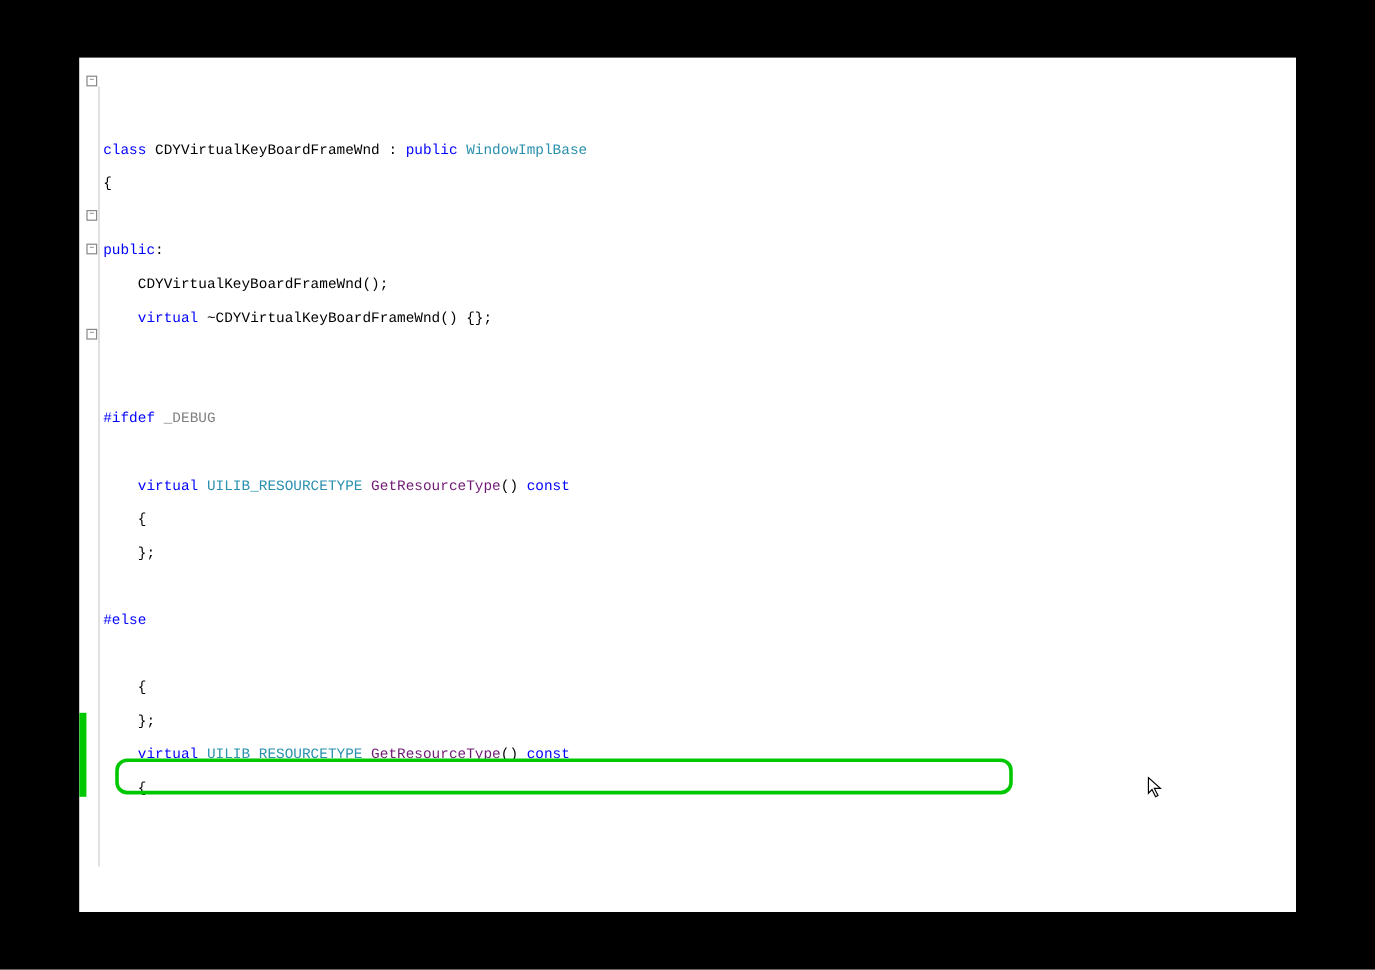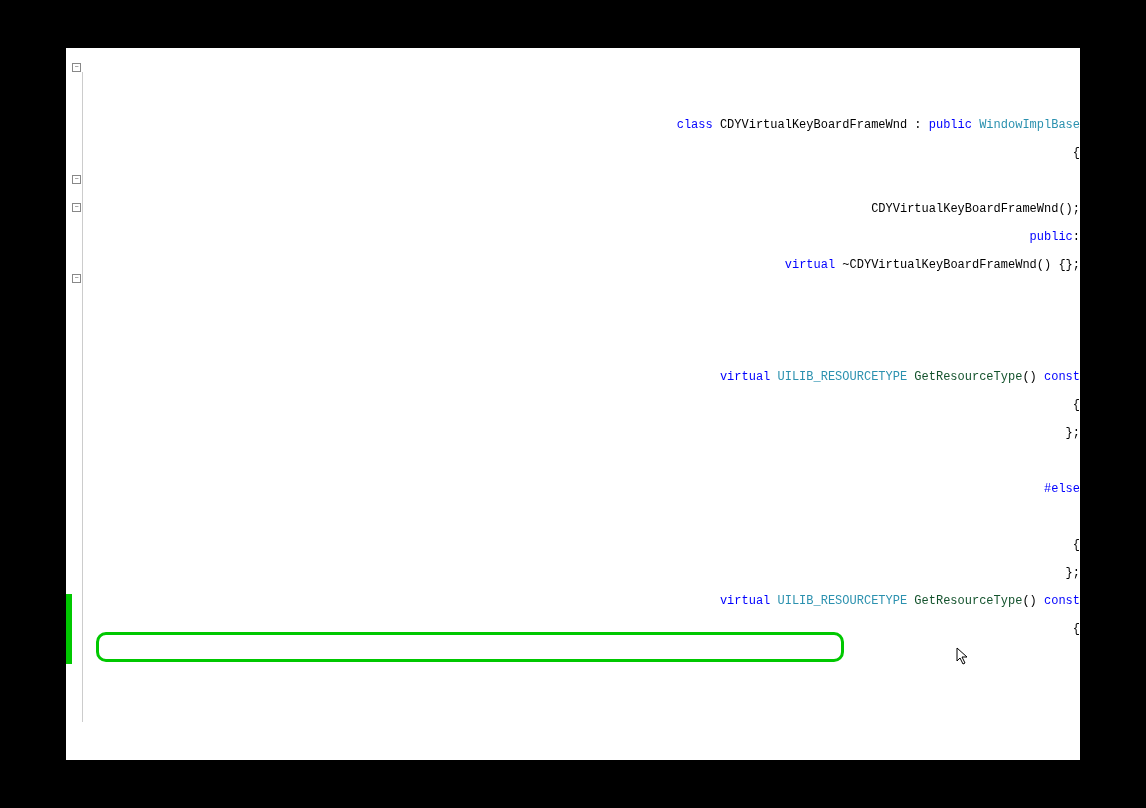--- a/index.html
+++ b/index.html
@@ -45,25 +45,24 @@
 }
 .fold-line {
   position: absolute;
   left: 10px;
   width: 1px;
   background: #ccc;
 }
 .line {
   padding-left: 20px;
   height: 14px;
-  text-align: right;
 }
 .kw { color: #0000ff; }
 .type { color: #2b91af; }
-.func2 { color: #14532d; }
+.func2 { color: #701a75; }
 .macro { color: #808080; }
 .highlight-box {
   position: absolute;
   left: 30px;
   top: 584px;
   width: 748px;
   height: 30px;
   border: 3px solid #00c800;
   border-radius: 10px;
 }
@@ -91,25 +90,26 @@
       <div class="fold-box" style="top:1px;">−</div>
       <div class="fold-line" style="top:10px;height:650px;"></div>
       <div class="fold-box" style="top:113px;">−</div>
       <div class="fold-box" style="top:141px;">−</div>
       <div class="fold-box" style="top:212px;">−</div>
     </div>
 
 <div class="line"><span class="kw">class</span><span> CDYVirtualKeyBoardFrameWnd : </span><span class="kw">public</span><span class="type"> WindowImplBase</span></div>
 <div class="line"><span>{</span></div>
 <div class="line"></div>
+<div class="line"><span class="kw">public</span><span>:</span></div>
 <div class="line"><span>    CDYVirtualKeyBoardFrameWnd();</span></div>
-<div class="line"><span class="kw">public</span><span>:</span></div>
 <div class="line"><span>    </span><span class="kw">virtual</span><span> ~CDYVirtualKeyBoardFrameWnd() {};</span></div>
 <div class="line"></div>
 <div class="line"></div>
+<div class="line"><span class="kw">#ifdef</span><span class="macro"> _DEBUG</span></div>
 <div class="line"></div>
 <div class="line"><span>    </span><span class="kw">virtual</span><span class="type"> UILIB_RESOURCETYPE </span><span class="func2">GetResourceType</span><span>() </span><span class="kw">const</span></div>
 <div class="line"><span>    {</span></div>
 <div class="line"><span>    };</span></div>
 <div class="line"></div>
 <div class="line"><span class="kw">#else</span></div>
 <div class="line"></div>
 <div class="line"><span>    {</span></div>
 <div class="line"><span>    };</span></div>
 <div class="line"><span>    </span><span class="kw">virtual</span><span class="type"> UILIB_RESOURCETYPE </span><span class="func2">GetResourceType</span><span>() </span><span class="kw">const</span></div>

